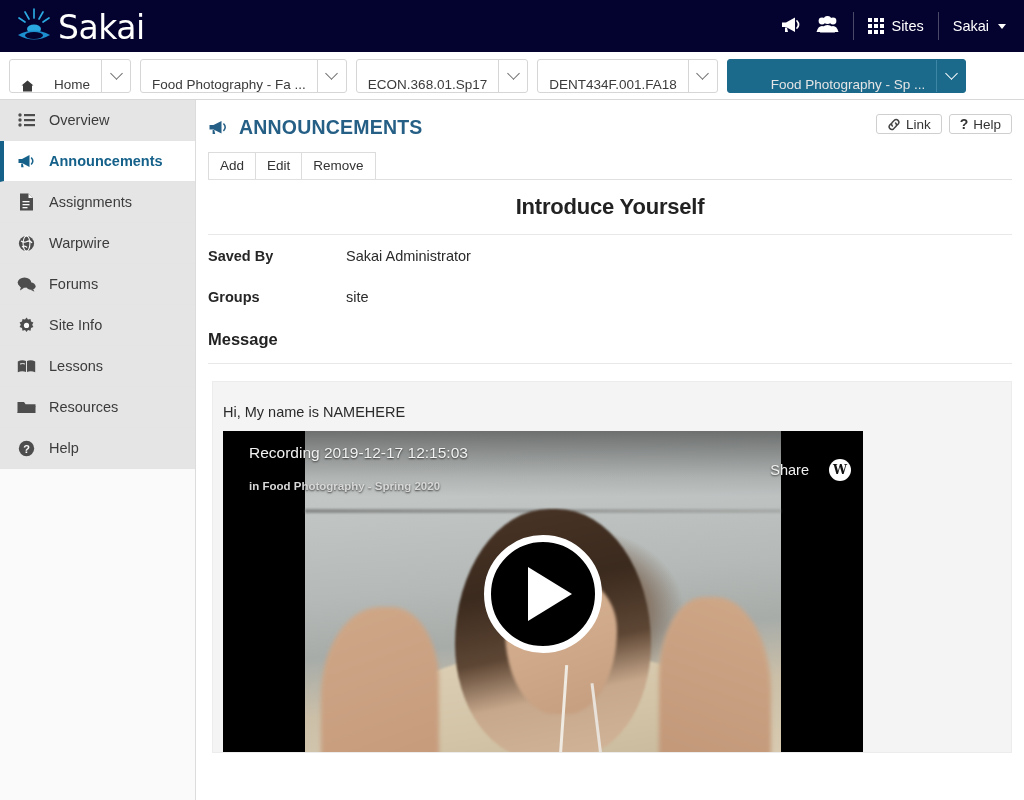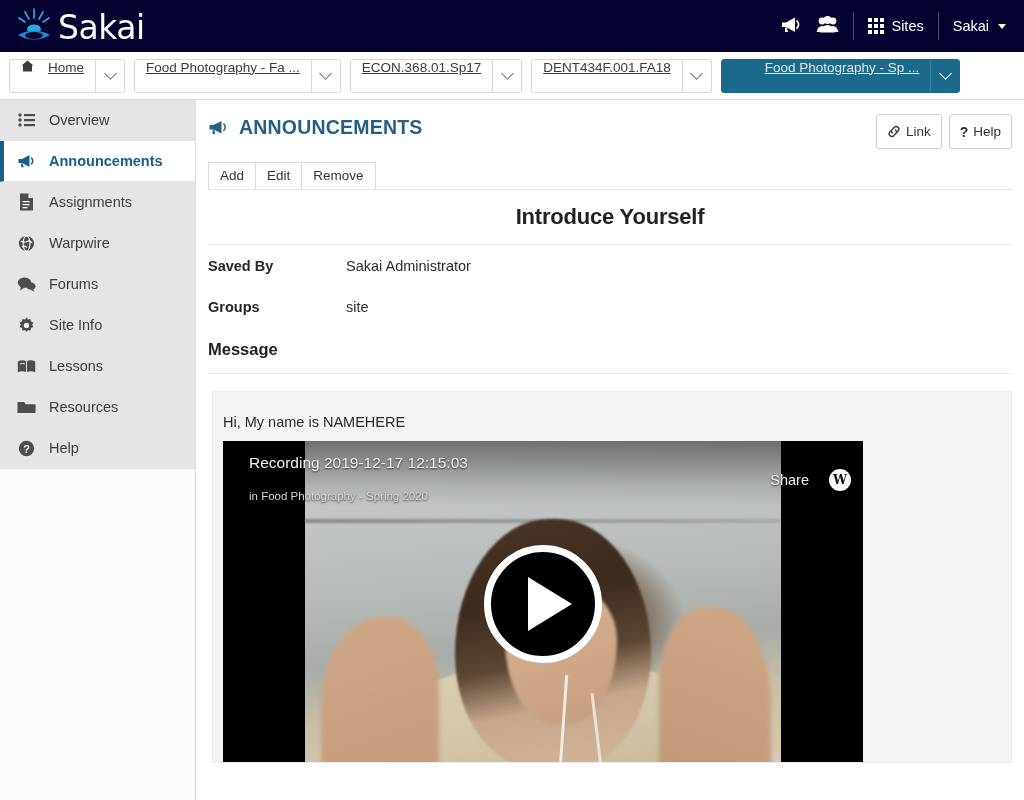--- a/index.html
+++ b/index.html
@@ -85,27 +85,26 @@
     display: flex;
     align-items: stretch;
     height: 34px;
     border: 1px solid #d6d6d6;
     border-radius: 3px;
     overflow: hidden;
     background: #fff;
     cursor: pointer;
   }
   .site-tab .tab-label {
-    display: flex; align-items: flex-start; gap: 14px;
+    display: flex; align-items: flex-end; gap: 20px;
     padding: 0 11px;
     font-size: 13.5px;
     color: #3b3b3b;
     white-space: nowrap;
     max-width: 180px;
-    text-decoration: underline;
   }
   .site-tab .tab-arrow {
     width: 29px;
     border-left: 1px solid #d6d6d6;
     display: flex; align-items: center; justify-content: center;
   }
   .site-tab.active {
     background: #1b6a8c;
     border-color: #1b6a8c;
   }
@@ -174,21 +173,21 @@
   #tool-title {
     display: flex; align-items: center; gap: 9px;
     color: #255f86;
     font-size: 19.5px;
     font-weight: bold;
     letter-spacing: 0.2px;
     padding-top: 2px;
   }
   .title-btns { display: flex; gap: 7px; }
   .tbtn {
-    height: 35px;
+    height: 20px;
     border: 1px solid #cfcfcf;
     border-radius: 3px;
     background: #fff;
     display: flex; align-items: center; gap: 5px;
     padding: 0 10px;
     font-size: 13.5px;
     color: #333;
     cursor: pointer;
   }
   .qmark { font-weight: bold; font-size: 14px; }
@@ -349,21 +348,21 @@
     display: flex;
     align-items: center;
     justify-content: space-between;
     padding: 9px 12px 0 14px;
     z-index: 4;
     color: #fff;
     background: linear-gradient(180deg, rgba(0,0,0,0.45) 0%, rgba(0,0,0,0.10) 70%, rgba(0,0,0,0) 100%);
   }
   #vid-titles { line-height: 1.35; }
   #vid-title { font-size: 15.5px; color: #f2f2f2; text-shadow: 0 1px 2px rgba(0,0,0,.7); }
-  #vid-sub { font-size: 11.5px; color: #d8d8d8; margin-top: 15px; text-shadow: 0 1px 2px rgba(0,0,0,.7); }
+  #vid-sub { font-size: 11.5px; color: #d8d8d8; margin-top: 15px; text-shadow: 0 1px 2px rgba(0,0,0,.7); font-weight: bold; }
   #vid-right { display: flex; align-items: center; gap: 20px; padding-top: 2px; }
   #share-label { font-size: 14.5px; color: #f0f0f0; text-shadow: 0 1px 2px rgba(0,0,0,.7); }
   #wp-logo {
     width: 22px; height: 22px; border-radius: 50%;
     background: #fff; color: #111;
     display: flex; align-items: center; justify-content: center;
     font-size: 12.5px; font-weight: bold;
     font-family: "DejaVu Serif", serif;
   }
   

